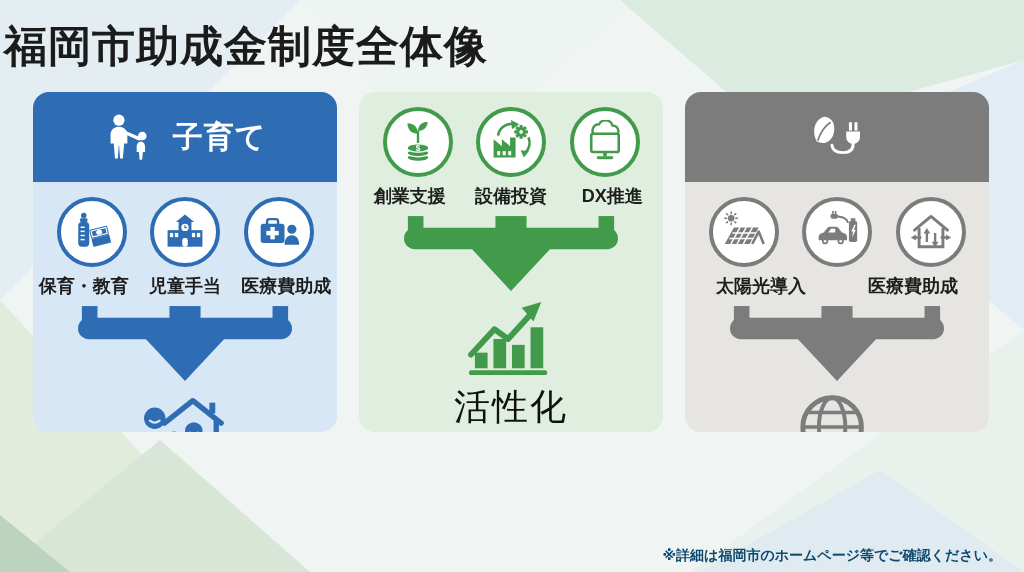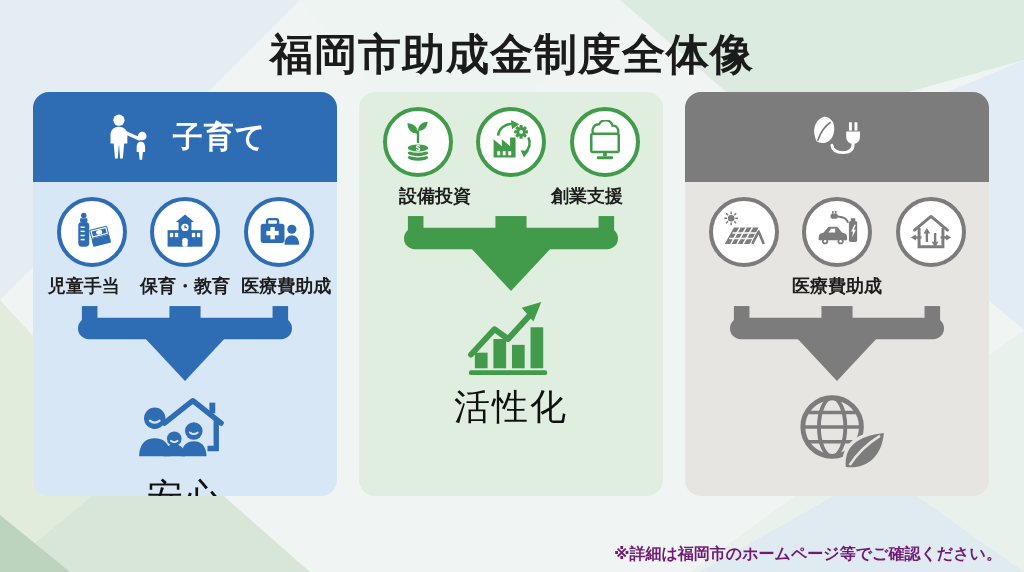--- a/index.html
+++ b/index.html
@@ -6,28 +6,28 @@
   html,body { margin:0; padding:0; }
   body {
     width:1024px; height:572px; position:relative; overflow:hidden;
     background:#f0f5f4;
     font-family:"Liberation Sans","DejaVu Sans",sans-serif;
   }
   .bg { position:absolute; inset:0; z-index:0; }
   .page { position:relative; z-index:1; width:100%; height:100%; }
 
   .title {
-    margin:12px; position:absolute; top:14px; left:0; right:0;
-    text-align:center; font-size:43px; font-weight:bold; color:#1b1b1b;
+    margin:4px; position:absolute; top:14px; left:0; right:0;
+    text-align:left; font-size:43px; font-weight:bold; color:#1b1b1b;
     letter-spacing:1px;
   }
 
   .columns { position:absolute; top:92px; left:33px; display:flex; gap:22px; }
   .column {
-    width:304px; height:404px; border-radius:16px; overflow:hidden;
+    width:304px; height:340px; border-radius:16px; overflow:hidden;
     background:var(--body); display:flex; flex-direction:column;
   }
   .col-header {
     height:90px; flex:none; background:var(--accent); color:#fff;
     display:flex; align-items:center; justify-content:center; gap:13px;
     font-size:30px; font-weight:bold; letter-spacing:1px;
   }
   .hicon { display:flex; }
   .col-body { flex:1; display:flex; flex-direction:column; align-items:center; padding-top:15px; }
 
@@ -41,21 +41,21 @@
   .label-row > div {
     flex:1; text-align:center; font-size:18px; font-weight:bold;
     color:#1d1d1d; white-space:nowrap;
   }
   .merge-arrow { margin-top:8px; color:var(--accent); display:block; }
   .result-icon { margin-top:3px; height:88px; display:flex; align-items:center; color:var(--accent); }
   .result-label { font-size:36px; font-weight:normal; color:#101010; letter-spacing:2px; }
 
   .footer {
     position:absolute; right:22px; bottom:7px;
-    font-size:16px; font-weight:600; color:#701a75;
+    font-size:14px; font-weight:600; color:#0c4a6e;
   }
 </style>
 </head>
 <body>
 
 <svg class="bg" width="1024" height="572" viewBox="0 0 1024 572">
   <rect width="1024" height="572" fill="#f0f5f4"></rect>
   <polygon points="0,0 300,0 0,300" fill="#e4edf2"></polygon>
   <polygon points="300,0 640,0 440,170" fill="#eef4f1"></polygon>
   <polygon points="620,0 1024,0 1024,60 770,130" fill="#dcebdf"></polygon>
@@ -130,22 +130,22 @@
               <g fill="#fff">
                   <rect x="14.6" y="18.5" width="4.8" height="13.5"></rect>
                   <rect x="10.2" y="22.8" width="13.5" height="4.8"></rect>
                 </g>
               <circle cx="38" cy="21" r="5"></circle>
               <path d="M30,38 c0,-7.5 4,-10.5 8,-10.5 c4,0 8,3 8,10.5 z"></path>
             </svg>
           </div>
         </div>
         <div class="label-row">
+          <div>保育・教育</div>
           <div>児童手当</div>
-          <div>保育・教育</div>
           <div>医療費助成</div>
         </div>
         <svg class="merge-arrow" width="214" height="76" viewBox="0 0 220 78" fill="currentColor">
           <rect x="4" y="0" width="16" height="24"></rect>
           <rect x="200" y="0" width="16" height="24"></rect>
           <rect x="0" y="12" width="220" height="22" rx="11"></rect>
           <rect x="94" y="0" width="32" height="33"></rect>
           <polygon points="68,32 152,32 110,77"></polygon>
         </svg>
         <div class="result-icon">
@@ -209,22 +209,23 @@
           <div class="circle">
             <svg width="44" height="44" viewBox="0 0 48 48" fill="currentColor">
               <path d="M13,17 a7,7 0 0 1 4.5,-12.4 a8,8 0 0 1 14.8,1.6 a6,6 0 0 1 3.2,11.2" fill="none" stroke="currentColor" stroke-width="2.6"></path>
               <rect x="9" y="15" width="30" height="20" rx="2" fill="#fff" stroke="currentColor" stroke-width="2.8"></rect>
               <rect x="22" y="35" width="4" height="4.5"></rect>
               <rect x="15" y="39.5" width="18" height="3.2" rx="1.6"></rect>
             </svg>
           </div>
         </div>
         <div class="label-row">
+          <div>創業支援</div>
           <div>設備投資</div>
-          <div>創業支援</div>
+          <div>DX推進</div>
         </div>
         <svg class="merge-arrow" width="214" height="76" viewBox="0 0 220 78" fill="currentColor">
           <rect x="4" y="0" width="16" height="24"></rect>
           <rect x="200" y="0" width="16" height="24"></rect>
           <rect x="0" y="12" width="220" height="22" rx="11"></rect>
           <rect x="94" y="0" width="32" height="33"></rect>
           <polygon points="68,32 152,32 110,77"></polygon>
         </svg>
         <div class="result-icon">
           <svg width="108" height="82" viewBox="0 0 110 84" fill="currentColor">
@@ -295,20 +296,21 @@
               <g fill="currentColor" stroke="none">
                 <polygon points="19.5,19.5 15.8,25.5 23.2,25.5"></polygon>
                 <polygon points="28.5,40.5 24.8,34.5 32.2,34.5"></polygon>
                 <polygon points="2,30 7.5,26.7 7.5,33.3"></polygon>
                 <polygon points="46,30 40.5,26.7 40.5,33.3"></polygon>
               </g>
             </svg>
           </div>
         </div>
         <div class="label-row">
+          <div>太陽光導入</div>
           <div>医療費助成</div>
         </div>
         <svg class="merge-arrow" width="214" height="76" viewBox="0 0 220 78" fill="currentColor">
           <rect x="4" y="0" width="16" height="24"></rect>
           <rect x="200" y="0" width="16" height="24"></rect>
           <rect x="0" y="12" width="220" height="22" rx="11"></rect>
           <rect x="94" y="0" width="32" height="33"></rect>
           <polygon points="68,32 152,32 110,77"></polygon>
         </svg>
         <div class="result-icon">

